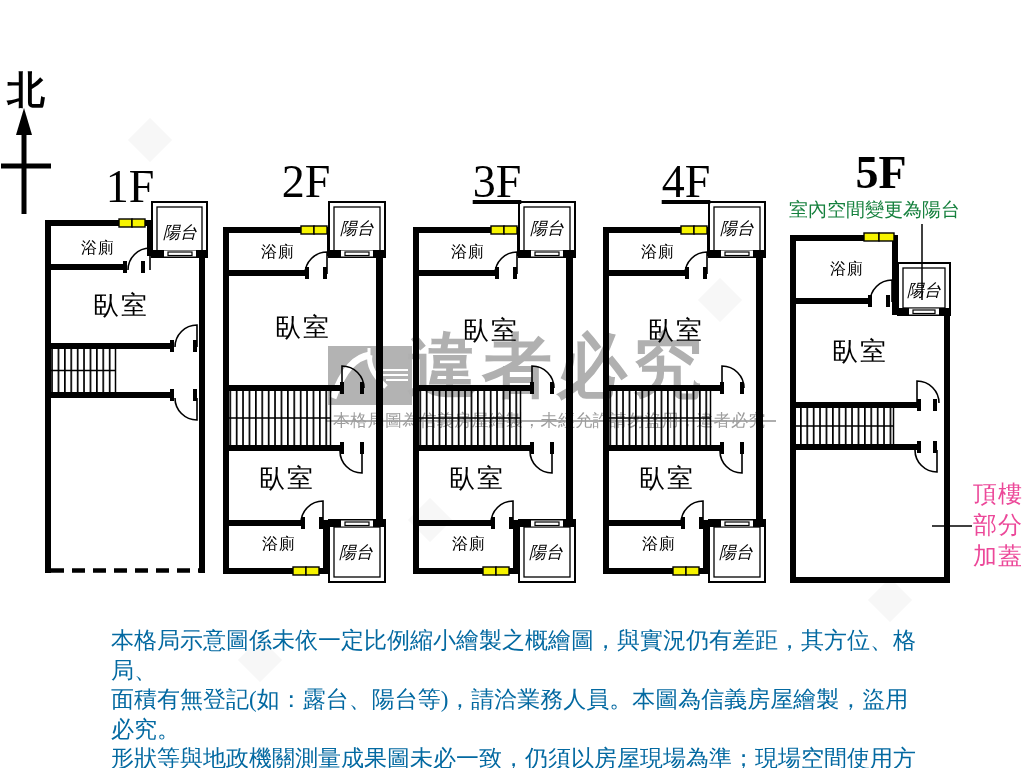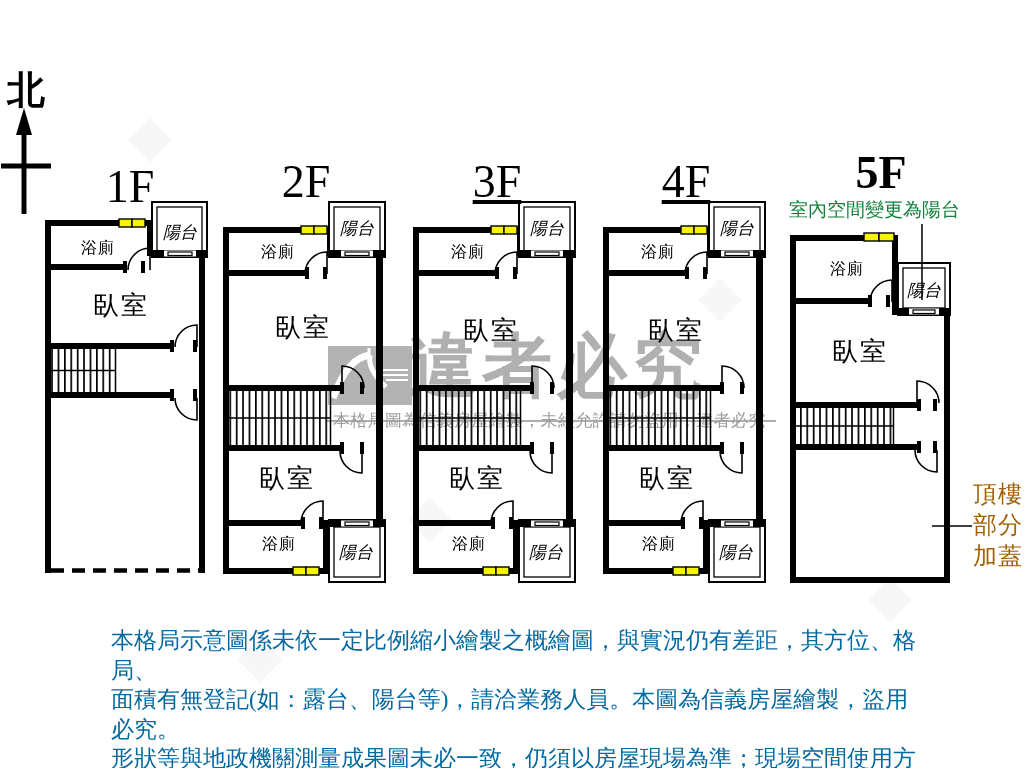--- a/index.html
+++ b/index.html
@@ -10,21 +10,21 @@
   .plan-svg{position:absolute;left:0;top:0;z-index:2;}
   .txt-layer{position:absolute;inset:0;z-index:3;pointer-events:none;}
   
   .rl{position:absolute;transform:translate(-50%,-50%);color:#000;white-space:nowrap;line-height:1;}
   .fl{font-size:46px;color:#000;}
   .room-s{font-size:16px;letter-spacing:1px;}
   .room-xs{font-size:17px;letter-spacing:0px;font-style:italic;}
   .room-l{font-size:26px;letter-spacing:2px;}
   .north{font-size:38px;font-weight:bold;}
   .note{position:absolute;font-size:19px;color:#15803d;white-space:nowrap;line-height:1;}
-  .rooftop{position:absolute;font-size:24px;color:#a16207;width:52px;line-height:31px;
+  .rooftop{position:absolute;font-size:24px;color:#ec4899;width:52px;line-height:31px;
            word-break:break-all;letter-spacing:1px;}
   .disclaimer{position:absolute;left:111px;top:626px;width:815px;font-size:23px;
               line-height:29.5px;color:#0369a1;}
   
   .wm-logo{position:absolute;left:328px;top:346px;width:84px;height:59px;background:#b3b3b3;}
   .wm-brand{position:absolute;left:407px;top:332px;font-size:70px;font-weight:bold;
             letter-spacing:5px;color:#b0b0b0;white-space:nowrap;line-height:1;}
   .wm-line{position:absolute;left:326px;top:420px;width:450px;height:2px;background:#aeaeae;}
   .wm-notice{position:absolute;left:333px;top:412px;font-size:17px;color:#9d9d9d;
              white-space:nowrap;line-height:1;letter-spacing:0.3px;}

